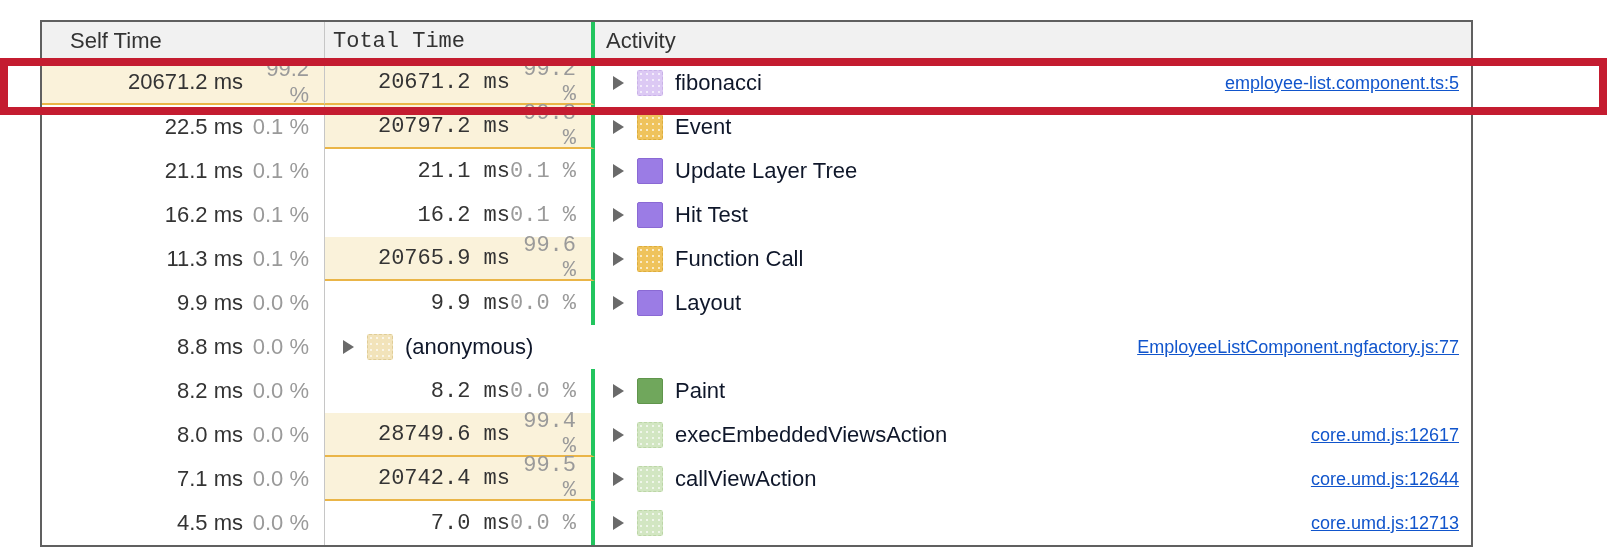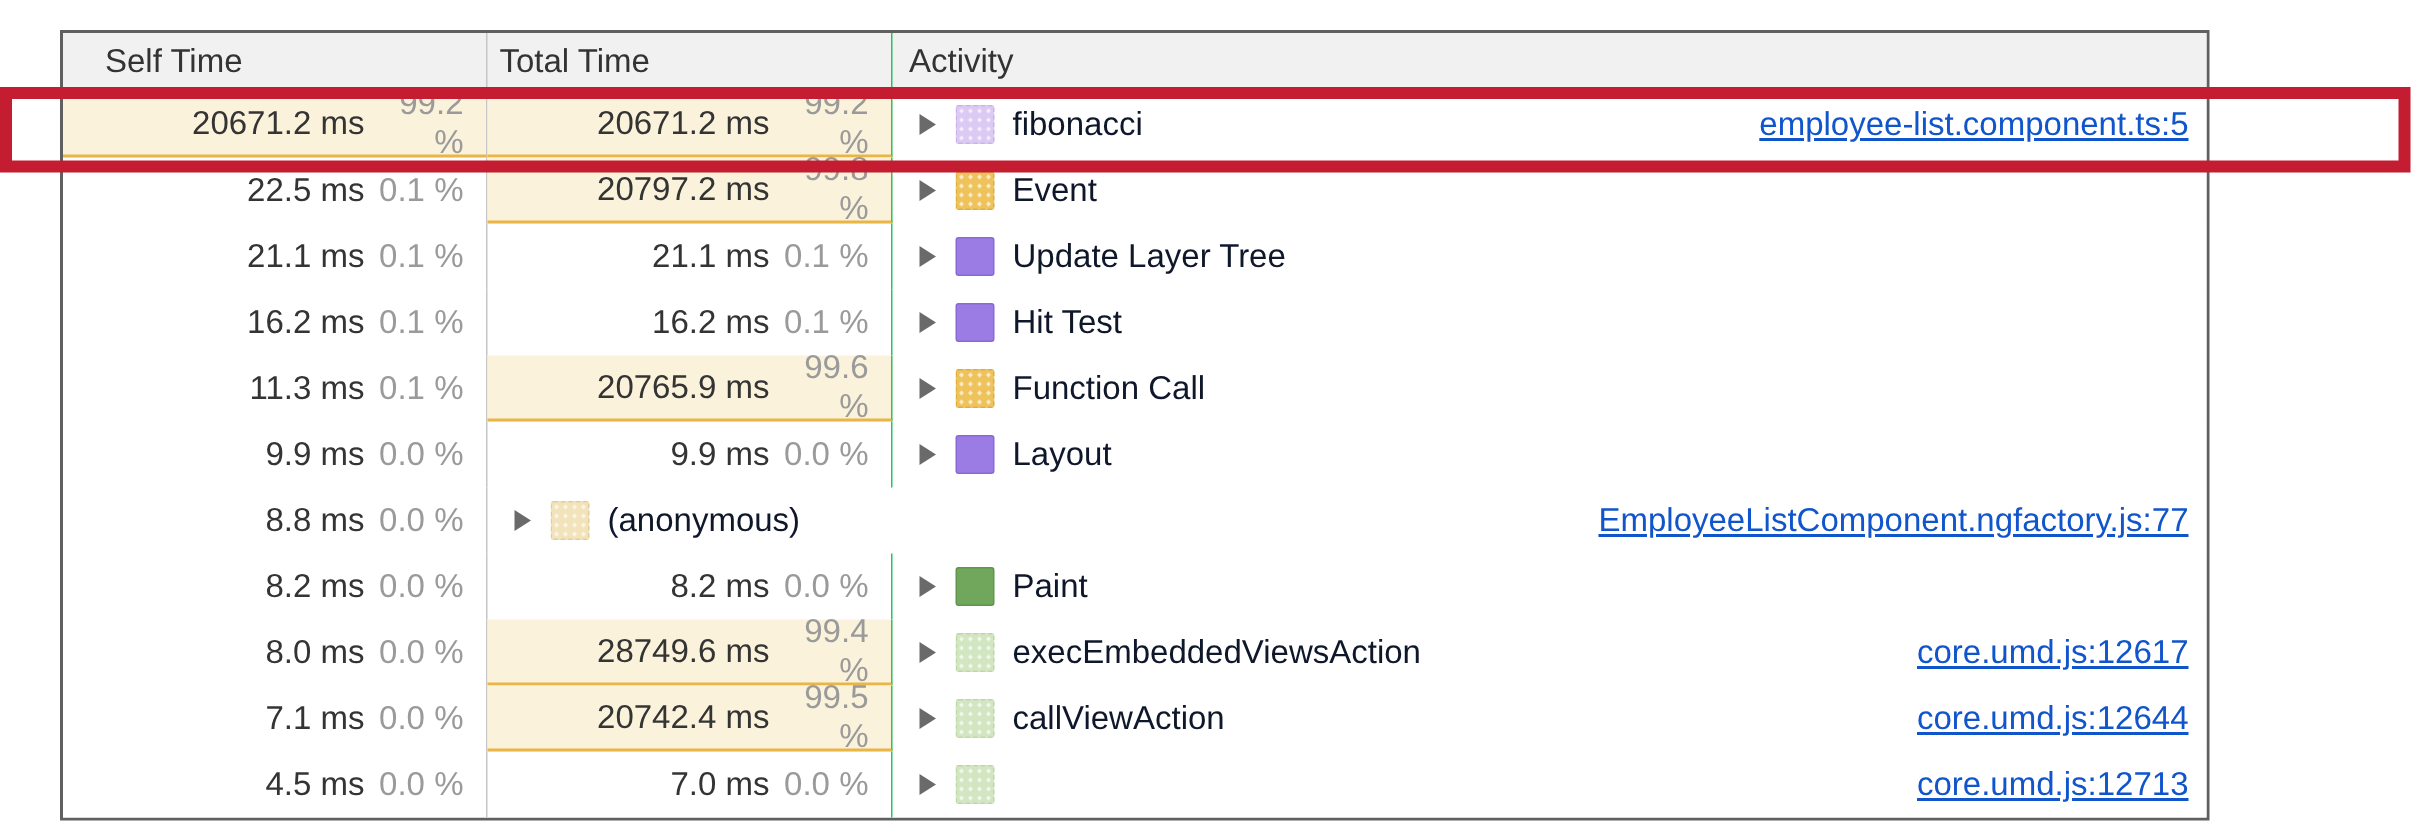--- a/index.html
+++ b/index.html
@@ -22,21 +22,21 @@
   .hdr-row {
     height: 39px;
     background: var(--header-bg, #f1f1f1);
     border-bottom: 1px solid #c9c9c9;
   }
   .hdr-cell {
     display: flex; align-items: center;
     font-size: 22px; color: #333;
   }
   .c1 { width: 283px; border-right: 1px solid #c6c6c6; }
-  .c2 { width: 270px; border-right: 1px solid #22c55e; }
+  .c2 { width: 270px; border-right: 4px solid #22c55e; font-family: Liberation Mono, monospace; }
   .c3 { flex: 1; }
   .hdr-cell.c1 { padding-left: 28px; }
   .hdr-cell.c2 { padding-left: 8px; }
   .hdr-cell.c3 { padding-left: 11px; }
   .row { height: 44px; background: #fff; }
   .time-cell {
     display: flex; align-items: center; justify-content: flex-end;
     padding-right: 15px;
     font-size: 22px;
   }
@@ -70,21 +70,21 @@
   }
   .act-label {
     margin-left: 12px;
     font-size: 22px;
     color: #0f172a;
     white-space: nowrap;
   }
   .act-spacer { flex: 1; }
   .src-link {
     margin-right: 12px;
-    font-size: 22px;
+    font-size: 18px;
     color: var(--link-blue, #1155cc);
     text-decoration: underline;
     white-space: nowrap;
     cursor: pointer;
   }
   .annotation-box {
     position: absolute;
     left: 0; top: 58px;
     width: 1607px; height: 57px;
     border: 8px solid var(--annotation-red, #c41c30);

